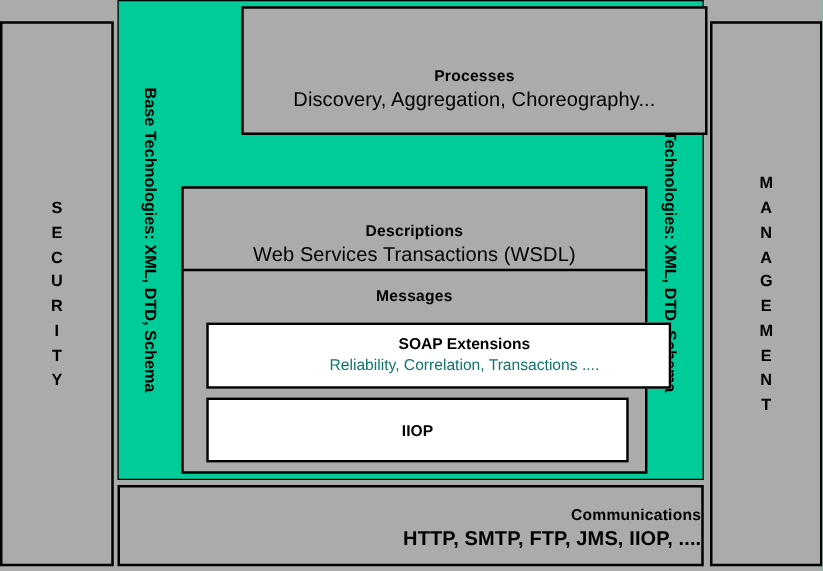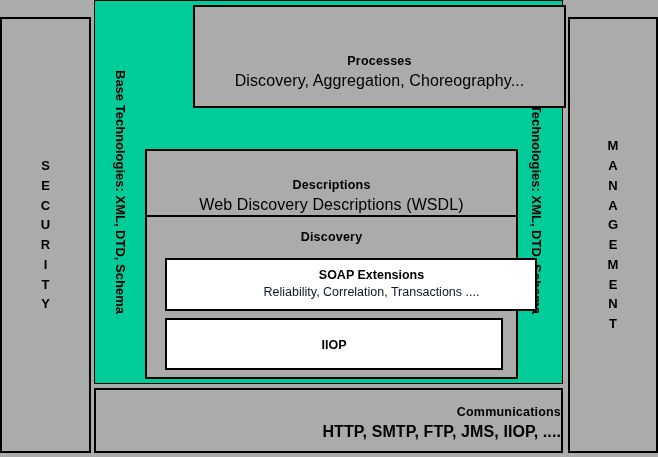--- a/index.html
+++ b/index.html
@@ -131,21 +131,21 @@
     text-align: center;
   }
   .inner-title {
     font-size: 12.5px;
     font-weight: bold;
     color: #000000;
   }
   .inner-sub {
     font-size: 12.5px;
     font-weight: normal;
-    color: #0f172a;
+    color: #0f766e;
   }
   #soap-extensions-box {
     left: 165px; top: 258px; width: 372px; height: 53px;
     padding-top: 8px;
     padding-left: 41px;
   }
   #soap-extensions-box .inner-sub { margin-top: 3px; }
 
   #soap-box {
     left: 165px; top: 318px; width: 338px; height: 52px;
@@ -193,25 +193,25 @@
 
   </div>
 
   <div class="layer-box" id="processes-box">
     <div class="layer-title">Processes</div>
     <div class="layer-sub">Discovery, Aggregation, Choreography...</div>
   </div>
 
   <div class="layer-box" id="descriptions-box">
     <div class="layer-title">Descriptions</div>
-    <div class="layer-sub">Web Discovery Descriptions (WSDL)</div>
+    <div class="layer-sub">Web Services Transactions (WSDL)</div>
   </div>
 
   <div class="layer-box" id="messages-box">
-    <div class="layer-title">Discovery</div>
+    <div class="layer-title">Messages</div>
   </div>
 
   <div class="inner-box" id="soap-extensions-box">
     <div class="inner-title">SOAP Extensions</div>
     <div class="inner-sub">Reliability, Correlation, Transactions ....</div>
   </div>
 
   <div class="inner-box" id="soap-box">
     <div class="inner-title">IIOP</div>
   </div>

